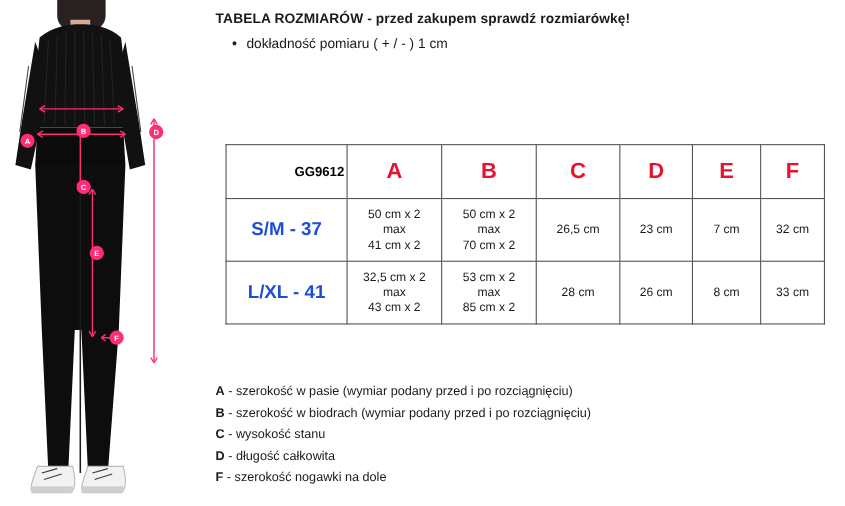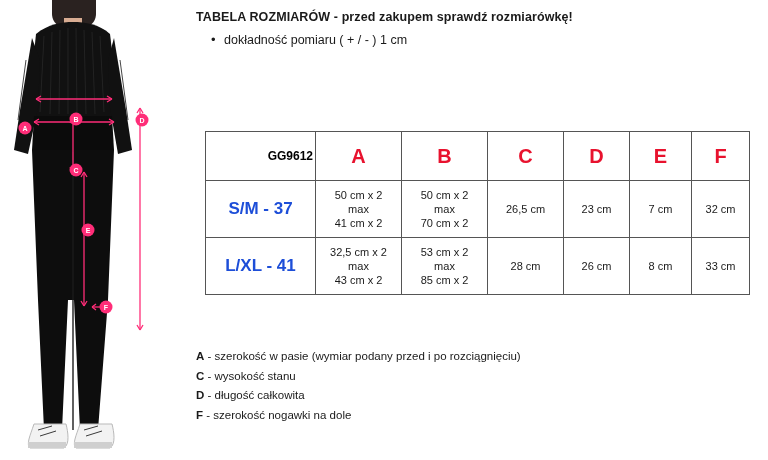--- a/index.html
+++ b/index.html
@@ -295,18 +295,19 @@
         <td>28 cm</td>
         <td>26 cm</td>
         <td>8 cm</td>
         <td>33 cm</td>
       </tr>
     </tbody>
   </table>
 
   <div class="legend">
     <div><b>A</b><span> - szerokość w pasie (wymiar podany przed i po rozciągnięciu)</span></div>
+    <div><b>B</b><span> - szerokość w biodrach (wymiar podany przed i po rozciągnięciu)</span></div>
     <div><b>C</b><span> - wysokość stanu</span></div>
     <div><b>D</b><span> - długość całkowita</span></div>
     <div><b>F</b><span> - szerokość nogawki na dole</span></div>
   </div>
 
 </div>
 
 </body></html>

